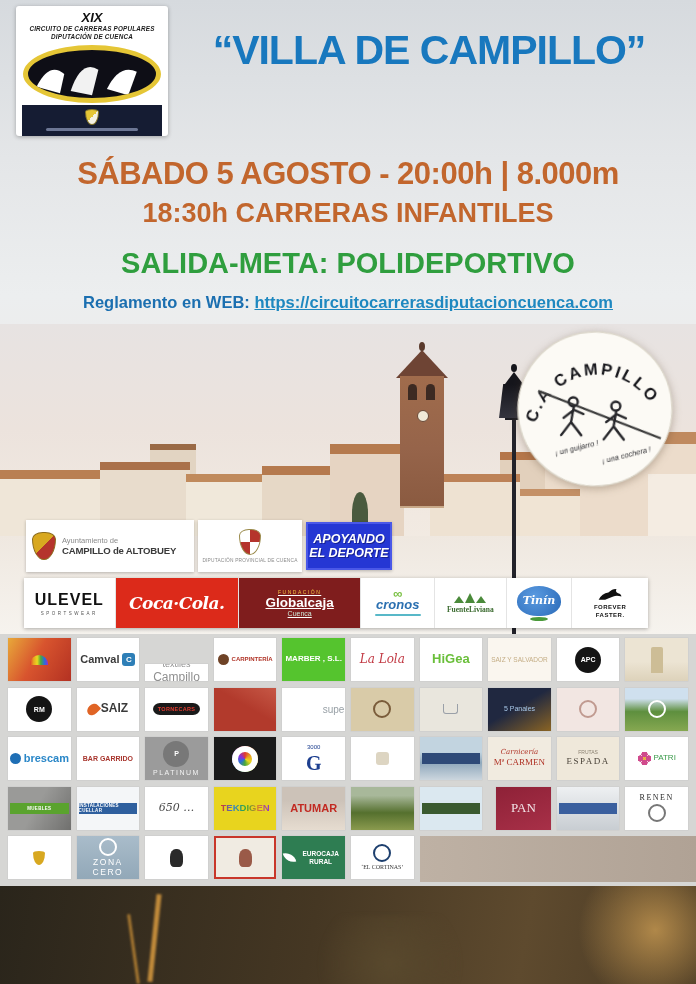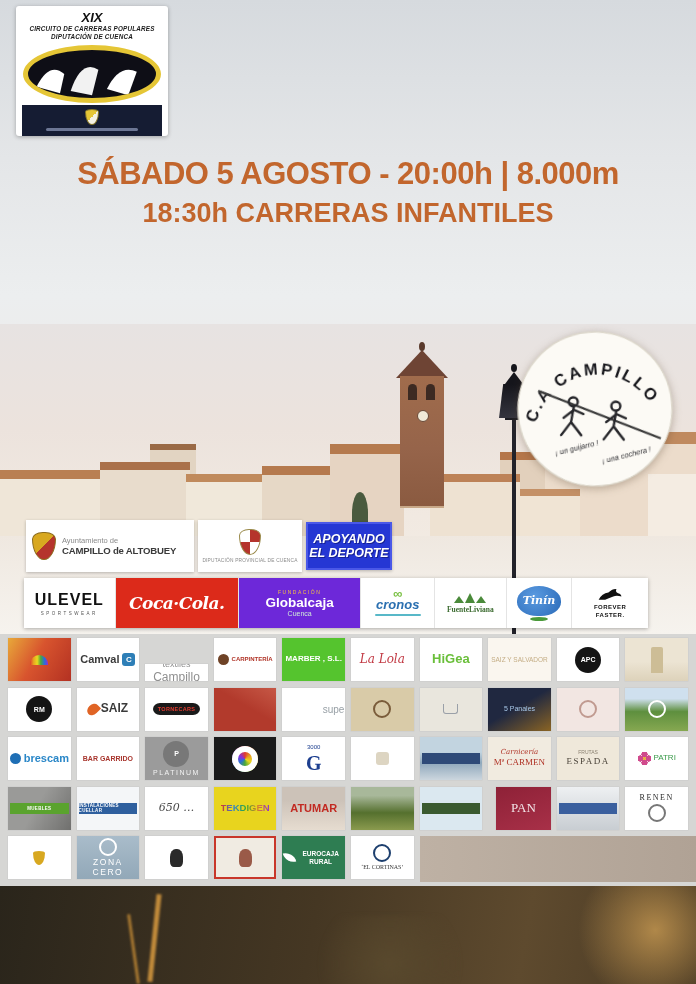--- a/index.html
+++ b/index.html
@@ -91,21 +91,21 @@
   
   .brands{position:absolute;left:24px;top:578px;width:624px;height:50px;background:#fff;display:flex;
     align-items:stretch;box-shadow:0 1px 4px rgba(0,0,0,.3);}
   .brand{display:flex;flex-direction:column;align-items:center;justify-content:center;border-right:1px solid #e4e4e4;box-sizing:border-box;}
   .brand:last-child{border-right:none;}
   .b-ulevel{width:92px;}
   .ulevel-main{font-size:16px;font-weight:800;color:#111;letter-spacing:1px;}
   .ulevel-sub{font-size:4.5px;letter-spacing:2.5px;color:#555;margin-top:2px;}
   .b-coca{width:124px;background:#dc2a1a;color:#fff;}
   .coca-script{font-family:"DejaVu Serif",serif;font-style:italic;font-weight:700;font-size:17px;letter-spacing:-.5px;}
-  .b-global{width:123px;background:#6d28d9;color:#fff;}
+  .b-global{width:123px;background:#7f1d1d;color:#fff;text-decoration:underline;}
   .global-top{font-size:5px;color:#f0c040;letter-spacing:1.5px;}
   .global-main{font-size:13.5px;font-weight:700;}
   .global-sub{font-size:7px;color:#cfe8d8;}
   .b-cronos{width:74px;}
   .cronos-inf{font-size:13px;color:#7ac043;line-height:.6;font-weight:700;}
   .cronos-main{font-size:13px;font-weight:800;font-style:italic;color:#2a6fb0;}
   .cronos-line{width:46px;height:2px;background:#58b8c8;margin-top:2px;border-radius:1px;}
   .b-fuente{width:72px;}
   .fuente-trees{display:flex;gap:1px;align-items:flex-end;}
   .tree{width:0;height:0;border-left:5px solid transparent;border-right:5px solid transparent;border-bottom:10px solid #4a8a3a;}
@@ -183,24 +183,30 @@
         <path d="M74 36 Q86 12 102 20 L94 42 Z" fill="#ffffff"></path>
       </svg>
     </div>
     <div class="cl-band">
       <div class="cl-crest"></div>
       <div class="cl-caption"></div>
     </div>
   </div>
 
   <div class="title-block">
+    <div class="t2">“VILLA DE CAMPILLO”</div>
   </div>
 
   <div class="poster-line date-line">SÁBADO 5 AGOSTO - 20:00h | 8.000m</div>
   <div class="poster-line kids-line">18:30h CARRERAS INFANTILES</div>
+  <div class="poster-line salida-line">SALIDA-META: POLIDEPORTIVO</div>
+  <div class="poster-line web-line">
+    <span>Reglamento en WEB:</span>
+    <a href="#" class="web-url">https://circuitocarrerasdiputacioncuenca.com</a>
+  </div>
 
   <div class="photo">
     <div class="ph-house h6"></div>
     <div class="ph-house h1"></div>
     <div class="ph-house h2"></div>
     <div class="ph-house h3"></div>
     <div class="ph-house h4"></div>
     <div class="church-body"></div>
     <div class="big-wing"></div>
     <div class="big-building"></div>

